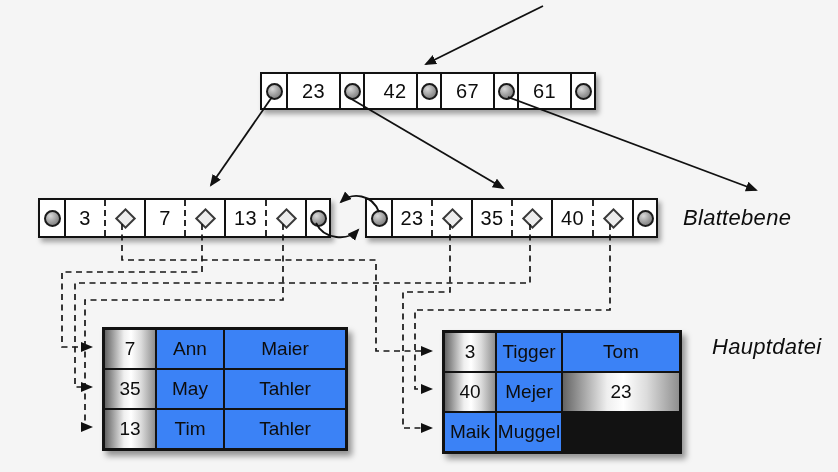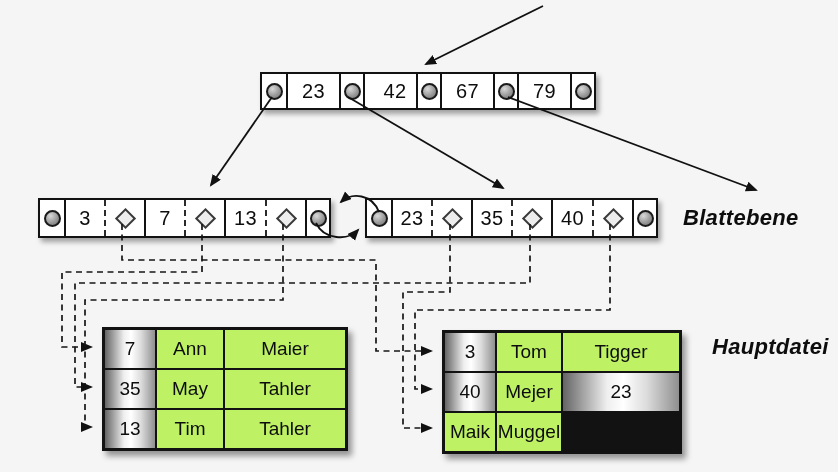--- a/index.html
+++ b/index.html
@@ -37,30 +37,30 @@
     border:2px solid #3a3a3a;background:#ededed;
   }
 
   
   .rtable{
     position:absolute;display:grid;gap:2px;background:#121212;
     border:3px solid #121212;
     box-shadow:4px 5px 6px rgba(0,0,0,.4);
   }
   .rtable .tcell{
-    background:#bef264;display:flex;align-items:center;justify-content:center;
+    background:#3b82f6;display:flex;align-items:center;justify-content:center;
     font-size:19px;font-weight:500;
   }
   .rtable .keycol{
     background:linear-gradient(90deg,#646464 0%,#efefef 38%,#ffffff 52%,#dcdcdc 72%,#8f8f8f 100%);
   }
 
   
   .lvl-label{
-    position:absolute;font-style:italic;font-size:22px;font-weight:700;
+    position:absolute;font-style:italic;font-size:22px;font-weight:400;
     letter-spacing:.3px;white-space:nowrap;
   }
 
   
   svg.overlay{position:absolute;inset:0;pointer-events:none;}
   .solidline{fill:none;stroke:#111;stroke-width:1.8;}
   .dashline{fill:none;stroke:#161616;stroke-width:1.7;stroke-dasharray:6 4.5;}
 </style>
 </head>
 <body>
@@ -83,21 +83,21 @@
     <div class="cell ptrcell">
         <span class="ptr"></span>
       </div>
     <div class="cell" style="width:53px;">
         <span class="keytxt">67</span>
       </div>
     <div class="cell ptrcell">
         <span class="ptr"></span>
       </div>
     <div class="cell" style="width:53px;">
-        <span class="keytxt">79</span>
+        <span class="keytxt">61</span>
       </div>
     <div class="cell ptrcell">
         <span class="ptr"></span>
       </div>
   </div>
 
   <div class="node" style="left:38px;top:198px;height:40px;">
     <div class="cell ptrcell">
         <span class="ptr"></span>
       </div>
@@ -161,22 +161,22 @@
     <div class="tcell keycol">35</div>
     <div class="tcell">May</div>
     <div class="tcell">Tahler</div>
     <div class="tcell keycol">13</div>
     <div class="tcell">Tim</div>
     <div class="tcell">Tahler</div>
   </div>
 
   <div class="rtable" style="left:442px;top:330px;grid-template-columns:50px 64px 116px;grid-auto-rows:38px;">
     <div class="tcell keycol">3</div>
+    <div class="tcell">Tigger</div>
     <div class="tcell">Tom</div>
-    <div class="tcell">Tigger</div>
     <div class="tcell keycol">40</div>
     <div class="tcell">Mejer</div>
     <div class="tcell keycol">23</div>
     <div class="tcell">Maik</div>
     <div class="tcell">Muggel</div>
   </div>
 
   <svg class="overlay" width="838" height="472" viewBox="0 0 838 472">
     <defs>
       <marker id="ah" markerUnits="userSpaceOnUse" markerWidth="14" markerHeight="12" refX="10" refY="5" orient="auto">

